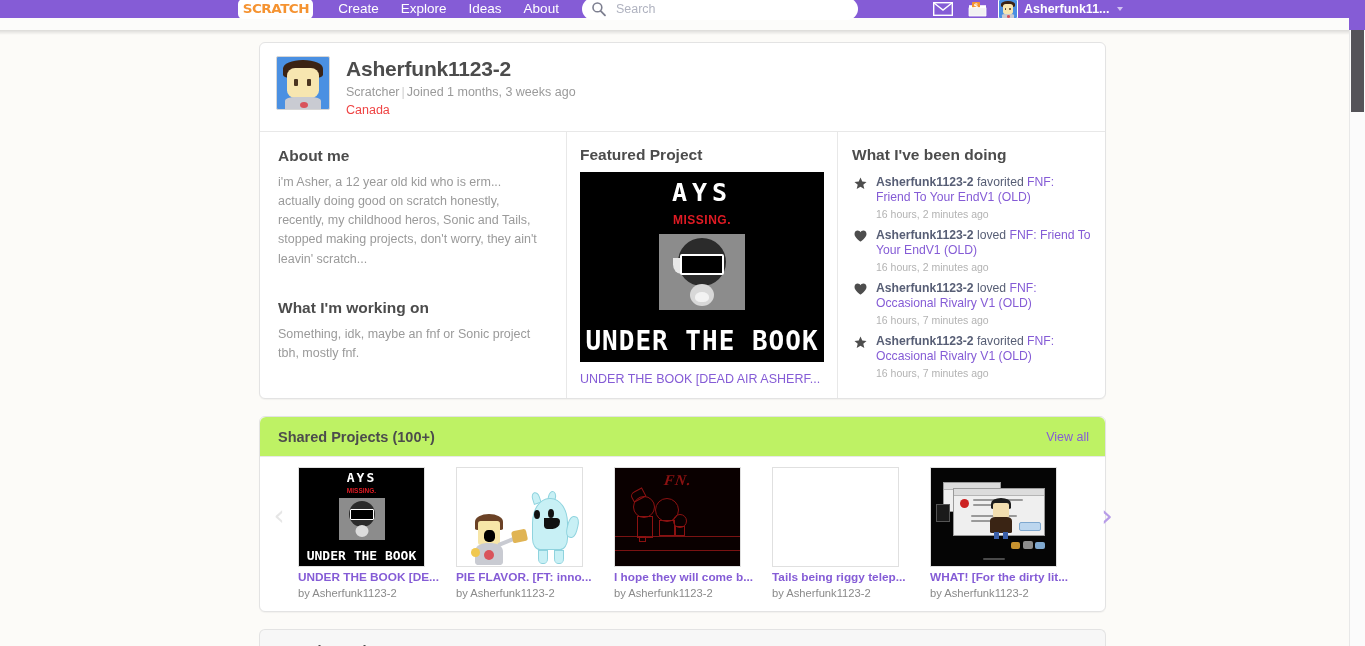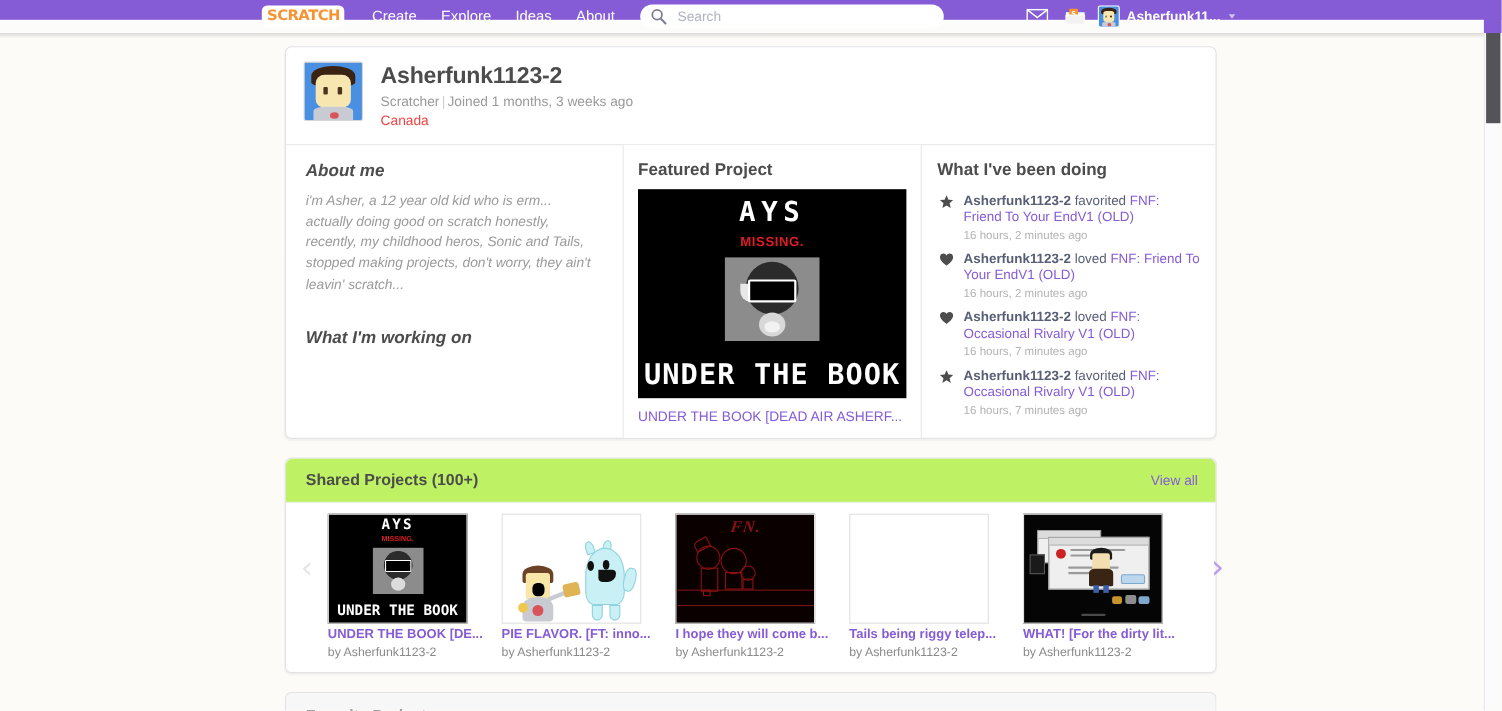--- a/index.html
+++ b/index.html
@@ -11,20 +11,21 @@
     font-family: "Liberation Sans", sans-serif;
     -webkit-font-smoothing: antialiased;
   }
 
   
   .navbar {
     position: relative;
     height: 18px;
     background: #855cd6;
     display: flex;
+    align-items: center;
     z-index: 50;
   }
   .nav-inner {
     width: 900px;
     margin: 0 auto;
     height: 30px;
     display: flex;
     align-items: center;
     padding-left: 5px;
   }
@@ -180,21 +181,20 @@
     font-size: 12.5px; color: #9a9a9a; margin-top: 4px; line-height: 1.25;
   }
   .profile-meta .sep { color: #cfcfcf; padding: 0 2px; }
   .profile-loc { font-size: 12.5px; color: #ef4444; line-height: 1.3; margin-top:1px; }
 
   .profile-cols { display: flex; align-items: stretch; }
   .col-about {
     width: 306px;
     padding: 15px 26px 4px 18px;
     flex: 0 0 auto;
-    font-style: italic;
   }
   .col-featured {
     width: 272px;
     flex: 0 0 auto;
     border-left: 1px solid #e8e8e8;
     border-right: 1px solid #e8e8e8;
     padding: 14px 13px 10px 13px;
     background: #fff;
   }
   .col-activity {
@@ -518,20 +518,21 @@
         </div>
       </div>
 
       <div class="profile-cols">
 
         <div class="col-about">
           <div class="sec-title">About me</div>
           <div class="sec-body">i'm Asher, a 12 year old kid who is erm... actually doing good on scratch honestly, recently, my childhood heros, Sonic and Tails, stopped making projects, don't worry, they ain't leavin' scratch...</div>
           <div class="about-gap"></div>
           <div class="sec-title">What I'm working on</div>
+          <div class="sec-body">Something, idk, maybe an fnf or Sonic project tbh, mostly fnf.</div>
         </div>
 
         <div class="col-featured">
           <div class="sec-title">Featured Project</div>
           <div class="featured-thumb">
             <div class="ft-ays">AYS</div>
             <div class="ft-missing">MISSING.</div>
             <div class="ft-sq">
               <div class="ft-head"></div>
               <div class="ft-hl"></div>

